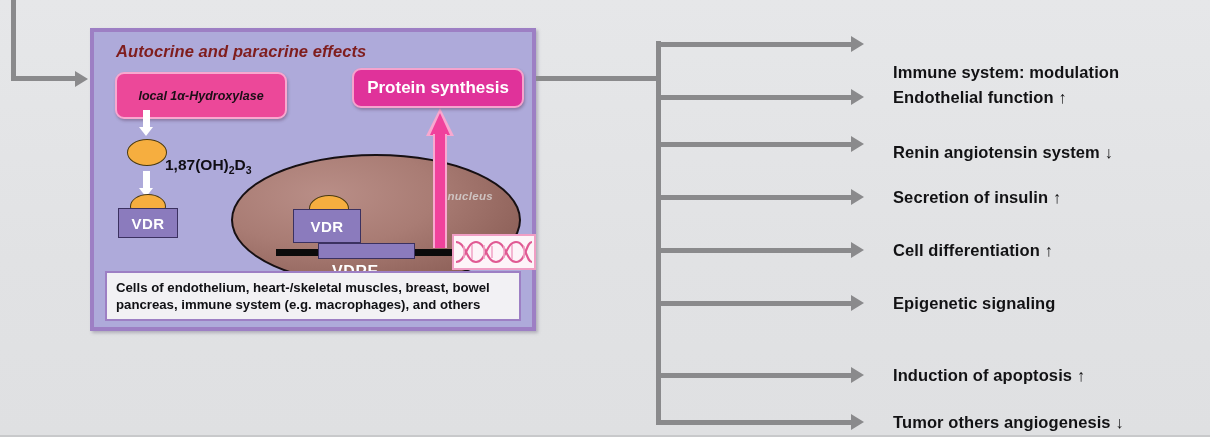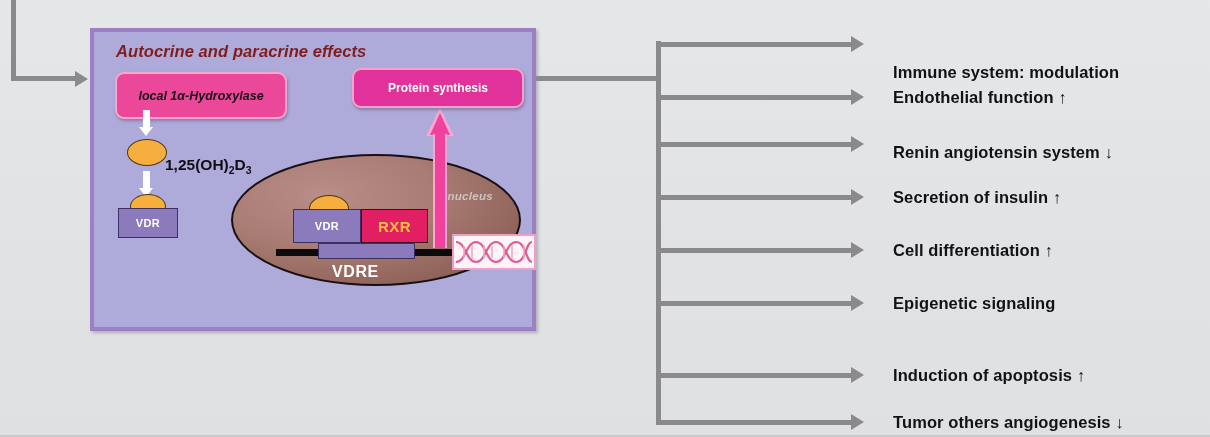--- a/index.html
+++ b/index.html
@@ -85,21 +85,21 @@
     font-style: italic;
     color: #1a0f16;
     white-space: nowrap;
   }
   #protein-synthesis-box {
     left: 258px; top: 36px; width: 172px; height: 40px;
     background: #e0329a;
     border-color: #f5a3cd;
   }
   #protein-synthesis-label {
-    font-size: 12px;
+    font-size: 17px;
     font-weight: bold;
     color: #ffffff;
     white-space: nowrap;
   }
 
   
   .white-arrow {
     position: absolute;
     width: 15px;
   }
@@ -144,21 +144,21 @@
   .vdr-box {
     position: absolute;
     background: #8b7bbd;
     border: 1.5px solid #3b3160;
     box-sizing: border-box;
     display: flex;
     align-items: center;
     justify-content: center;
   }
   .vdr-text {
-    font-size: 11px;
+    font-size: 15px;
     font-weight: bold;
     color: #ffffff;
     letter-spacing: 0.4px;
   }
   #rxr-box {
     position: absolute;
     background: #e31f64;
     border: 1.5px solid #3b1020;
     box-sizing: border-box;
     display: flex;
@@ -307,21 +307,21 @@
       <span id="hydroxylase-label">local 1α-Hydroxylase</span>
     </div>
 
     <div class="white-arrow" style="left:45px; top:78px; height:26px;">
       <div class="shaft" style="height:17px;"></div>
       <div class="head" style="top:17px;"></div>
     </div>
 
     <div class="orange-ellipse" style="left:33px; top:107px; width:40px; height:27px;"></div>
     <div id="calcitriol-label">
-      <span>1,25(OH)</span><sub>2</sub><span>D</span><sub>3</sub>
+      <span>1,87(OH)</span><sub>2</sub><span>D</span><sub>3</sub>
     </div>
 
     <div class="white-arrow" style="left:45px; top:139px; height:26px;">
       <div class="shaft" style="height:17px;"></div>
       <div class="head" style="top:17px;"></div>
     </div>
 
     <div class="orange-ellipse" style="left:36px; top:162px; width:36px; height:25px;"></div>
     <div class="vdr-box" style="left:24px; top:176px; width:60px; height:30px;">
       <span class="vdr-text">VDR</span>
@@ -336,23 +336,20 @@
       <span id="nucleus-label">nucleus</span>
     </div>
 
     <div id="dna-strand"></div>
     <div id="vdre-bar"></div>
     <div id="vdre-label">VDRE</div>
 
     <div class="orange-ellipse" style="left:215px; top:163px; width:40px; height:27px;"></div>
     <div class="vdr-box" style="left:199px; top:177px; width:68px; height:34px;">
       <span class="vdr-text">VDR</span>
-    </div>
-    <div id="rxr-box" style="left:267px; top:177px; width:67px; height:34px;">
-      <span id="rxr-text">RXR</span>
     </div>
 
     <div id="dna-box">
       <svg width="80" height="32" viewBox="0 0 80 32">
         <g stroke="#e05a93" stroke-width="2.2" fill="none">
           <path d="M2,6 C12,6 12,26 22,26 C32,26 32,6 42,6 C52,6 52,26 62,26 C72,26 72,6 78,6"></path>
           <path d="M2,26 C12,26 12,6 22,6 C32,6 32,26 42,26 C52,26 52,6 62,6 C72,6 72,26 78,26"></path>
         </g>
         <g stroke="#f2a8c8" stroke-width="1.6">
           <line x1="10" y1="10" x2="10" y2="22"></line>
@@ -369,20 +366,24 @@
     <div id="protein-arrow">
       <div class="head"></div>
       <div class="head-inner"></div>
       <div class="shaft"></div>
     </div>
 
     <div id="protein-synthesis-box" class="pink-box">
       <span id="protein-synthesis-label">Protein synthesis</span>
     </div>
 
+    <div id="cells-caption">
+      <p>Cells of endothelium, heart-/skeletal muscles, breast, bowel</p>
+      <p>pancreas, immune system (e.g. macrophages), and others</p>
+    </div>
   </div>
 
   <div class="gray-line-h" style="left:536px; top:76px; width:124px;"></div>
 
   <div class="gray-line-v" style="left:656px; top:41px; height:384px;"></div>
 
   <div id="effect-branches">
       <div class="gray-line-h" style="left: 656px; top: 41.5px; width: 196px;"></div>
       <div class="gray-arrowhead" style="left: 851px; top: 36px;"></div>
       <div class="gray-line-h" style="left: 656px; top: 94.5px; width: 196px;"></div>

